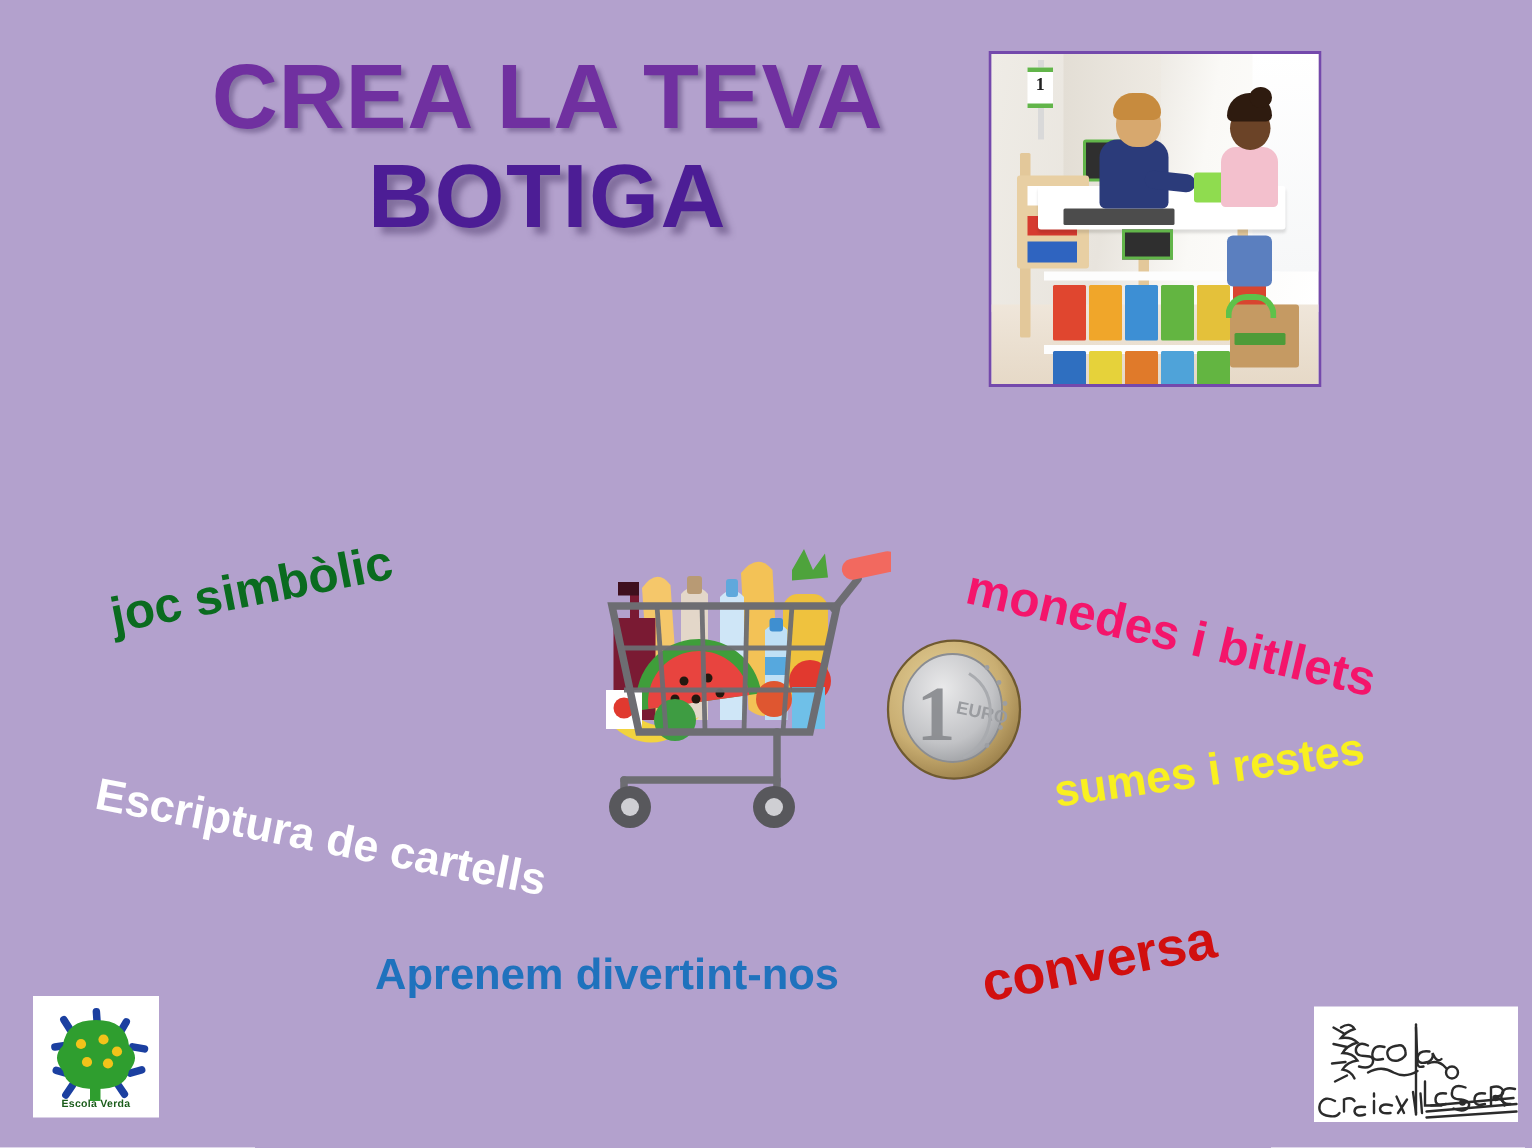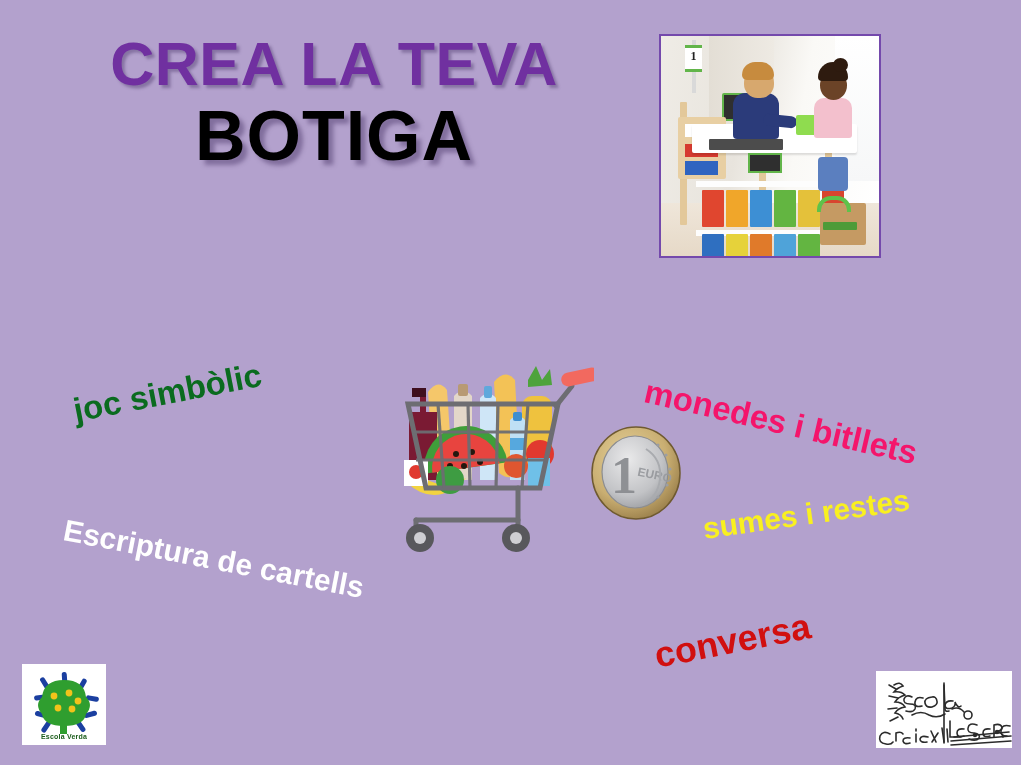--- a/index.html
+++ b/index.html
@@ -15,43 +15,43 @@
     position: relative;
     width: 1021px;
     height: 765px;
     background: #b3a1cd;
     overflow: hidden;
   }
 
   
   .title-block {
     position: absolute;
-    left: 44px;
+    left: 75px;
     top: 34px;
     width: 580px;
     text-align: center;
     line-height: 1.0;
   }
   .title-line1 {
     display: block;
     font-family: "Liberation Sans", sans-serif;
     font-weight: bold;
     font-size: 61px;
     letter-spacing: 0.5px;
     color: #7030a0;
     text-shadow: 3px 3px 3px rgba(80,60,110,0.45);
   }
   .title-line2 {
     display: block;
     margin-top: 6px;
     font-family: "Liberation Sans", sans-serif;
     font-weight: bold;
-    font-size: 70px;
+    font-size: 60px;
     letter-spacing: 1px;
-    color: #000000;
+    color: #4c1d95;
     text-shadow: 5px 5px 4px rgba(80,60,110,0.5);
   }
 
   .subtitle {
     position: absolute;
     left: 86px;
     top: 261px;
     font-family: "Liberation Sans", sans-serif;
     font-weight: bold;
     font-size: 34px;
@@ -376,20 +376,21 @@
         <circle cx="70" cy="74" r="1.6"></circle>
       </g>
     </svg>
   </div>
 
   <div class="kw kw-joc">joc simbòlic</div>
   <div class="kw kw-monedes">monedes i bitllets</div>
   <div class="kw kw-escriptura">Escriptura de cartells</div>
   <div class="kw kw-sumes">sumes i restes</div>
   <div class="kw kw-conversa">conversa</div>
+  <div class="kw kw-aprenem">Aprenem divertint-nos</div>
 
   <div class="logo-box logo-verda">
     <svg viewBox="0 0 84 81" width="84" height="81" xmlns="http://www.w3.org/2000/svg">
       <g fill="#1b3fa0">
         <rect x="20" y="13" width="5" height="13" rx="2.5" transform="rotate(-32 22 19)"></rect>
         <rect x="40" y="8" width="5" height="13" rx="2.5" transform="rotate(-4 42 14)"></rect>
         <rect x="58" y="14" width="5" height="13" rx="2.5" transform="rotate(30 60 20)"></rect>
         <rect x="12" y="31" width="13" height="5" rx="2.5" transform="rotate(-8 18 33)"></rect>
         <rect x="64" y="32" width="13" height="5" rx="2.5" transform="rotate(10 70 34)"></rect>
         <rect x="13" y="48" width="13" height="5" rx="2.5" transform="rotate(16 19 50)"></rect>

